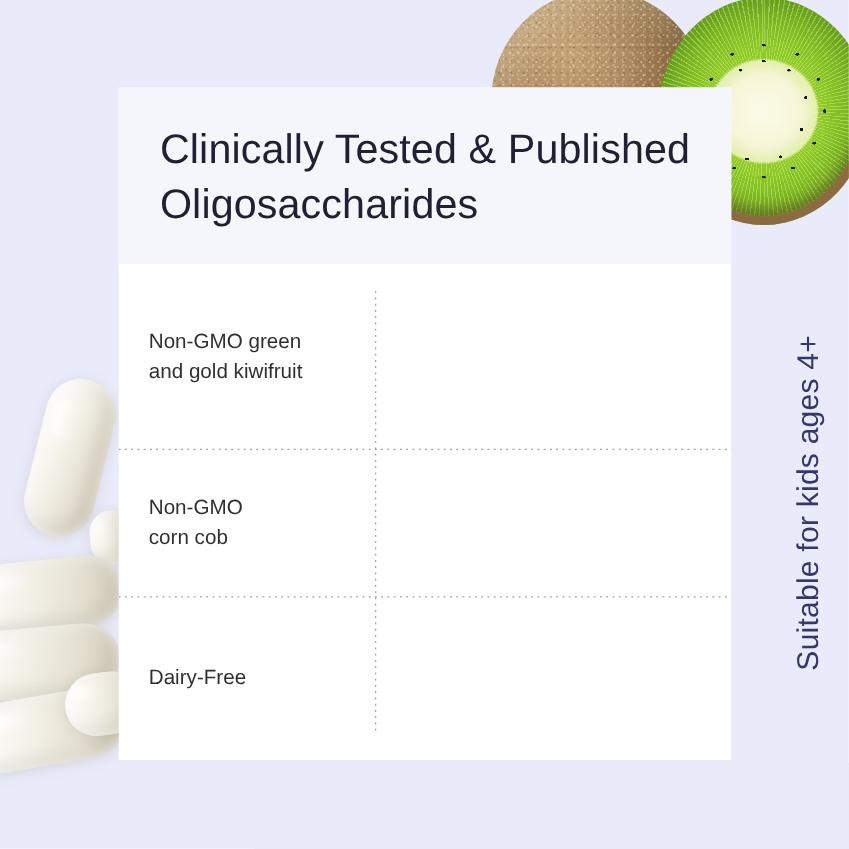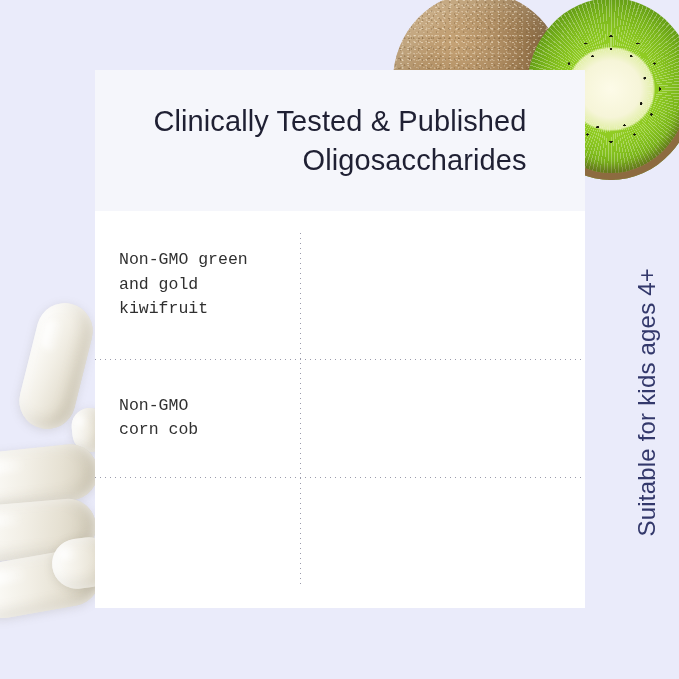--- a/index.html
+++ b/index.html
@@ -174,26 +174,26 @@
   .card-header {
     height: 141px;
     background: #f5f6fb;
     display: flex;
     align-items: center;
     justify-content: center;
     padding: 0 22px;
   }
 
   .card-title {
-    font-size: 29px;
+    font-size: 33px;
     font-weight: 300;
     line-height: 1.33;
     letter-spacing: .1px;
     color: #1f2033;
-    text-align: right;
+    text-align: left;
     white-space: pre-line;
   }
 
   .table {
     position: relative;
     flex: 1;
     display: flex;
     flex-direction: column;
   }
 
@@ -224,21 +224,20 @@
     left: 0; right: 0; top: 0;
     height: 1px;
     background-image: linear-gradient(to right, #9b9bab 0 1.5px, transparent 1.5px 5px);
     background-size: 5px 1px;
     background-repeat: repeat-x;
   }
 
   .cell-left {
     width: 205px;
     padding: 0 20px 0 24px;
-    font-family: Liberation Mono, monospace;
   }
   .cell-right {
     flex: 1;
     padding: 0 16px 0 28px;
   }
 
   .cell-text {
     font-size: 16.5px;
     font-weight: 400;
     line-height: 1.48;
@@ -306,19 +305,22 @@
     </div>
 
     <div class="row row-2">
       <div class="cell-left">
         <div class="cell-text">Non-GMO
 corn cob</div>
       </div>
     </div>
 
     <div class="row row-3">
+      <div class="cell-left">
+        <div class="cell-text">Dairy-Free</div>
+      </div>
     </div>
   </div>
 </div>
 
 <div class="side-caption">
   <span>Suitable for kids ages 4+</span>
 </div>
 
 </body></html>

